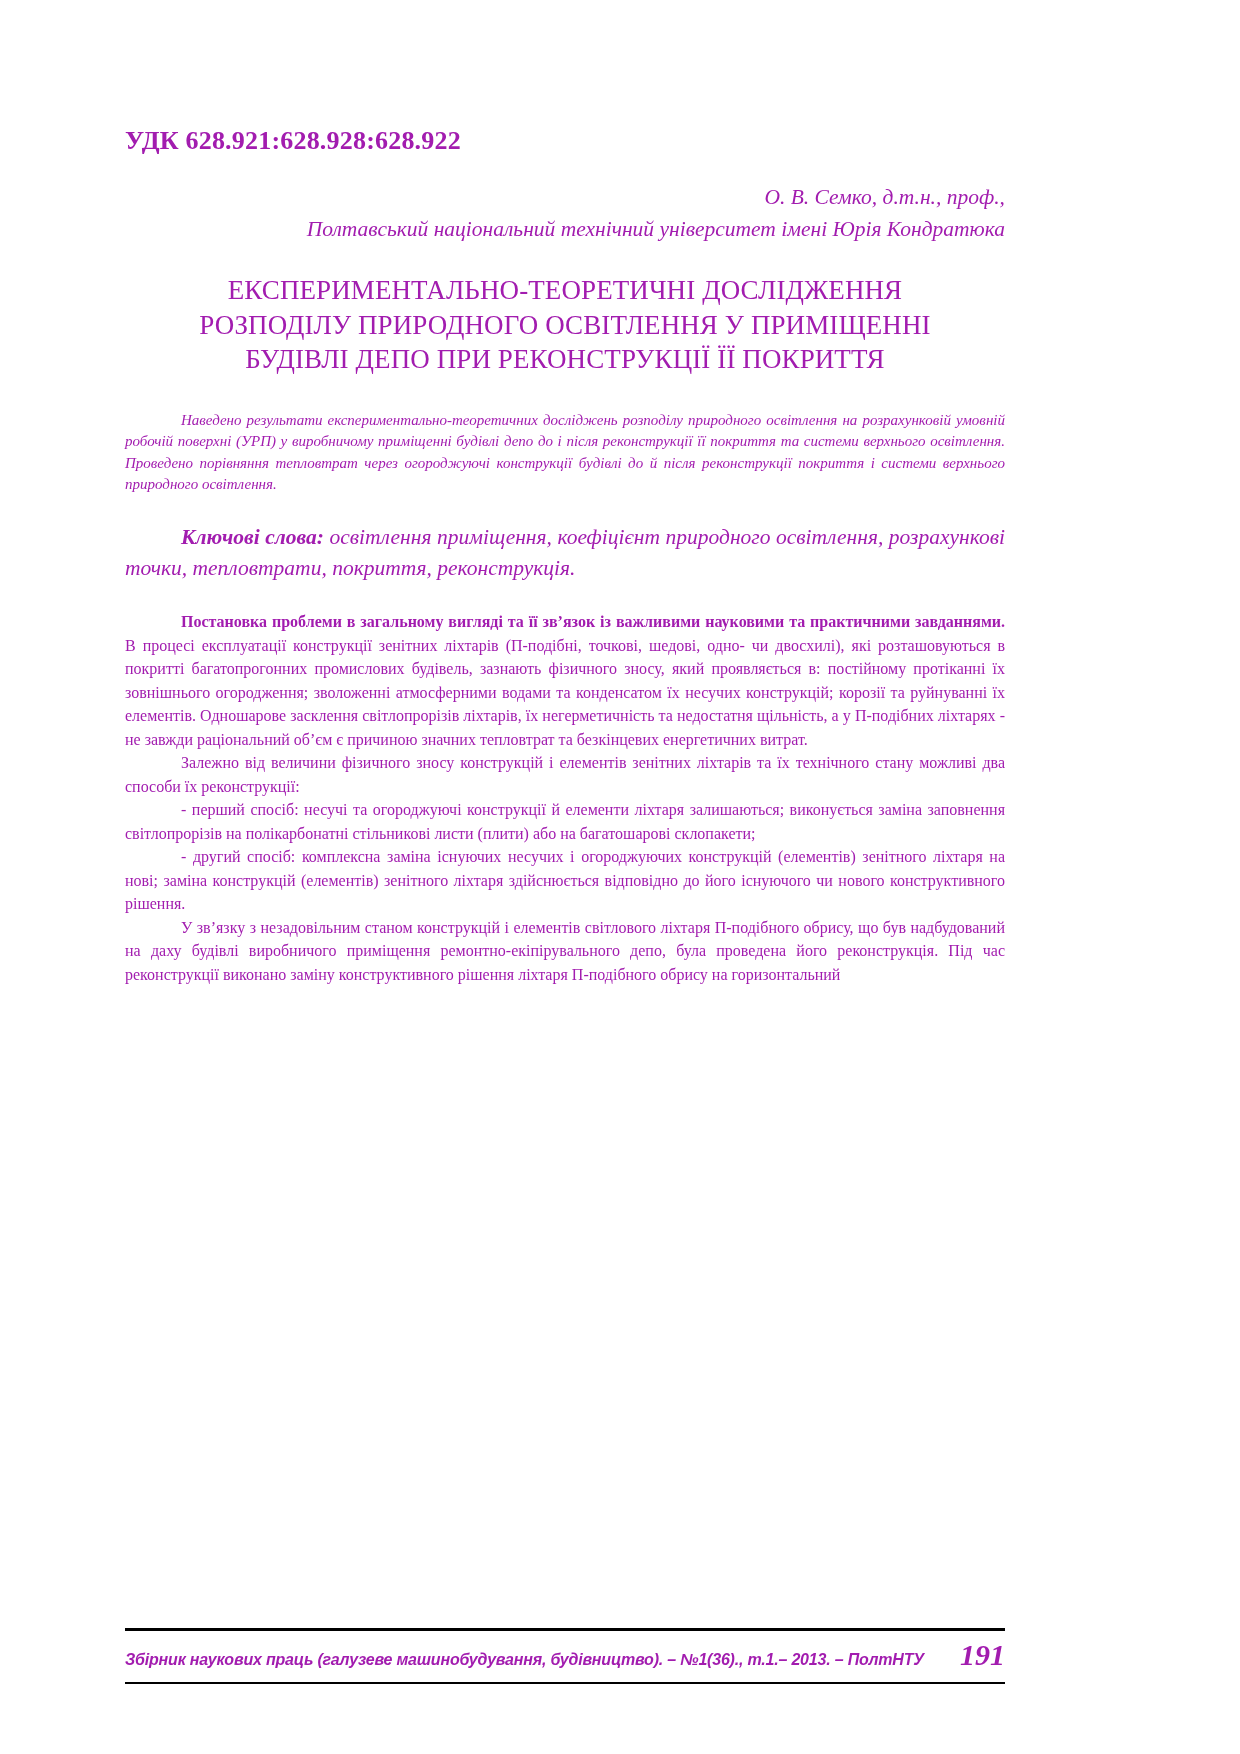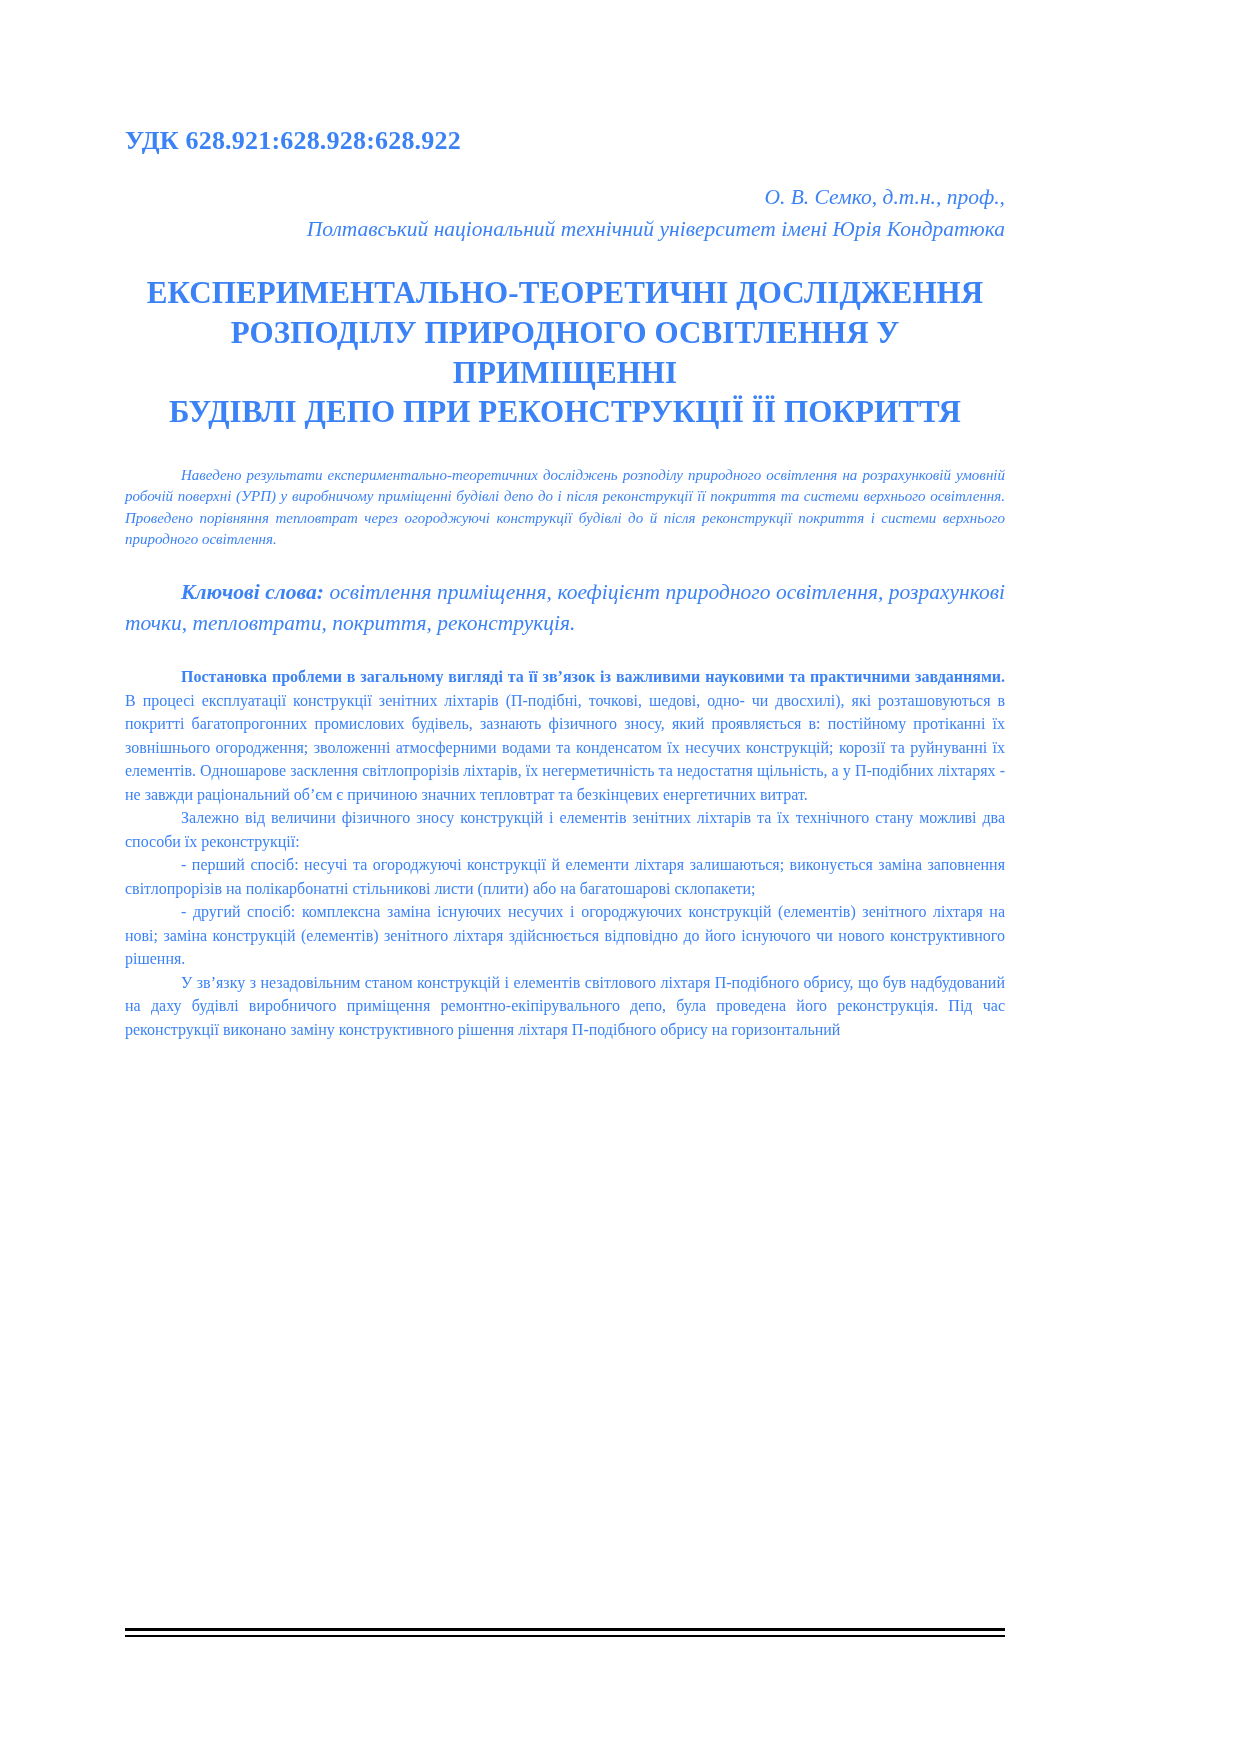--- a/index.html
+++ b/index.html
@@ -8,21 +8,21 @@
     padding: 0;
     background: #ffffff;
   }
   .page {
     position: relative;
     width: 1240px;
     height: 1754px;
     background: #ffffff;
     box-sizing: border-box;
     font-family: "Liberation Serif", "DejaVu Serif", serif;
-    color: #3b82f6;
+    color: #a21caf;
     overflow: hidden;
   }
   .content {
     position: absolute;
     left: 125px;
     top: 0;
     width: 880px;
   }
 
   
@@ -46,22 +46,22 @@
     font-style: italic;
     font-size: 21.5px;
     line-height: 1.45;
     margin-top: 1px;
   }
 
   
   .title {
     margin-top: 28px;
     text-align: center;
-    font-weight: bold;
-    font-size: 31px;
+    font-weight: normal;
+    font-size: 27px;
     line-height: 1.28;
     letter-spacing: 0.1px;
   }
   .title-line { display: block; }
 
   
   .abstract {
     margin-top: 33px;
     font-style: italic;
     font-size: 15px;
@@ -172,15 +172,19 @@
       <p>Залежно від величини фізичного зносу конструкцій і елементів зенітних ліхтарів та їх технічного стану можливі два способи їх реконструкції:</p>
       <p>- перший спосіб: несучі та огороджуючі конструкції й елементи ліхтаря залишаються; виконується заміна заповнення світлопрорізів на полікарбонатні стільникові листи (плити) або на багатошарові склопакети;</p>
       <p>- другий спосіб: комплексна заміна існуючих несучих і огороджуючих конструкцій (елементів) зенітного ліхтаря на нові; заміна конструкцій (елементів) зенітного ліхтаря здійснюється відповідно до його існуючого чи нового конструктивного рішення.</p>
       <p>У зв’язку з незадовільним станом конструкцій і елементів світлового ліхтаря П-подібного обрису, що був надбудований на даху будівлі виробничого приміщення ремонтно-екіпірувального депо, була проведена його реконструкція. Під час реконструкції виконано заміну конструктивного рішення ліхтаря П-подібного обрису на горизонтальний</p>
     </div>
 
   </div>
 
   <div class="footer">
     <div class="footer-rule-top"></div>
+    <div class="footer-row">
+      <span class="footer-text">Збірник наукових праць (галузеве машинобудування, будівництво). – №1(36)., т.1.– 2013. – ПолтНТУ</span>
+      <span class="footer-page">191</span>
+    </div>
     <div class="footer-rule-bottom"></div>
   </div>
 </div>
 
 </body></html>

